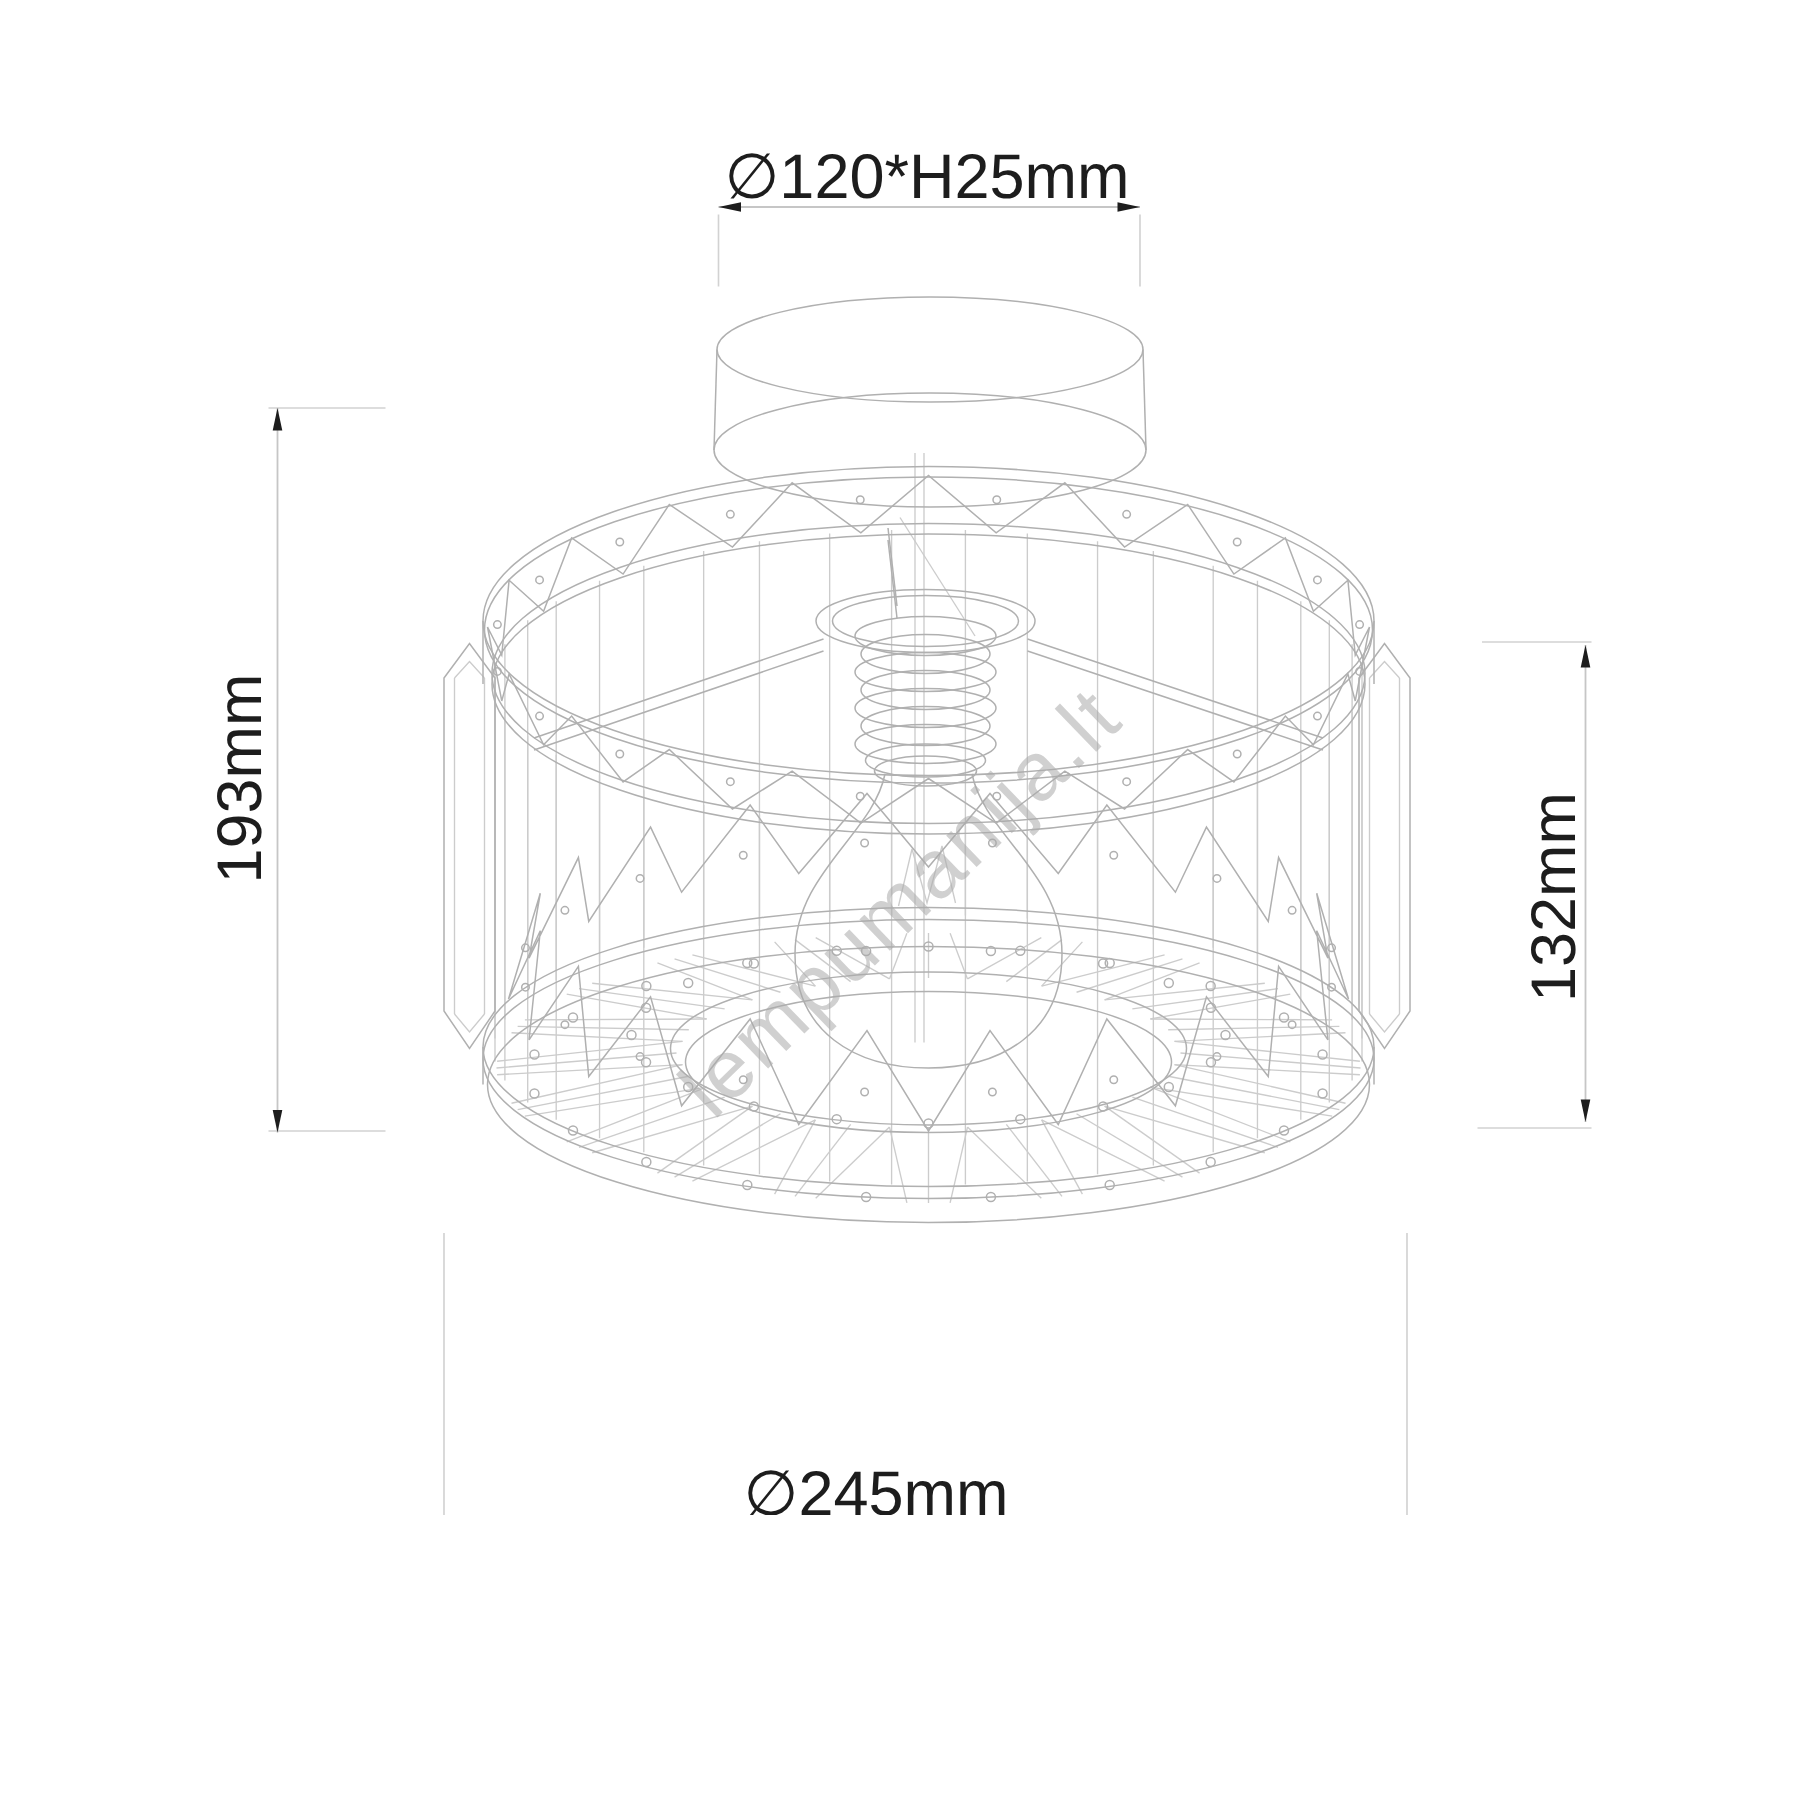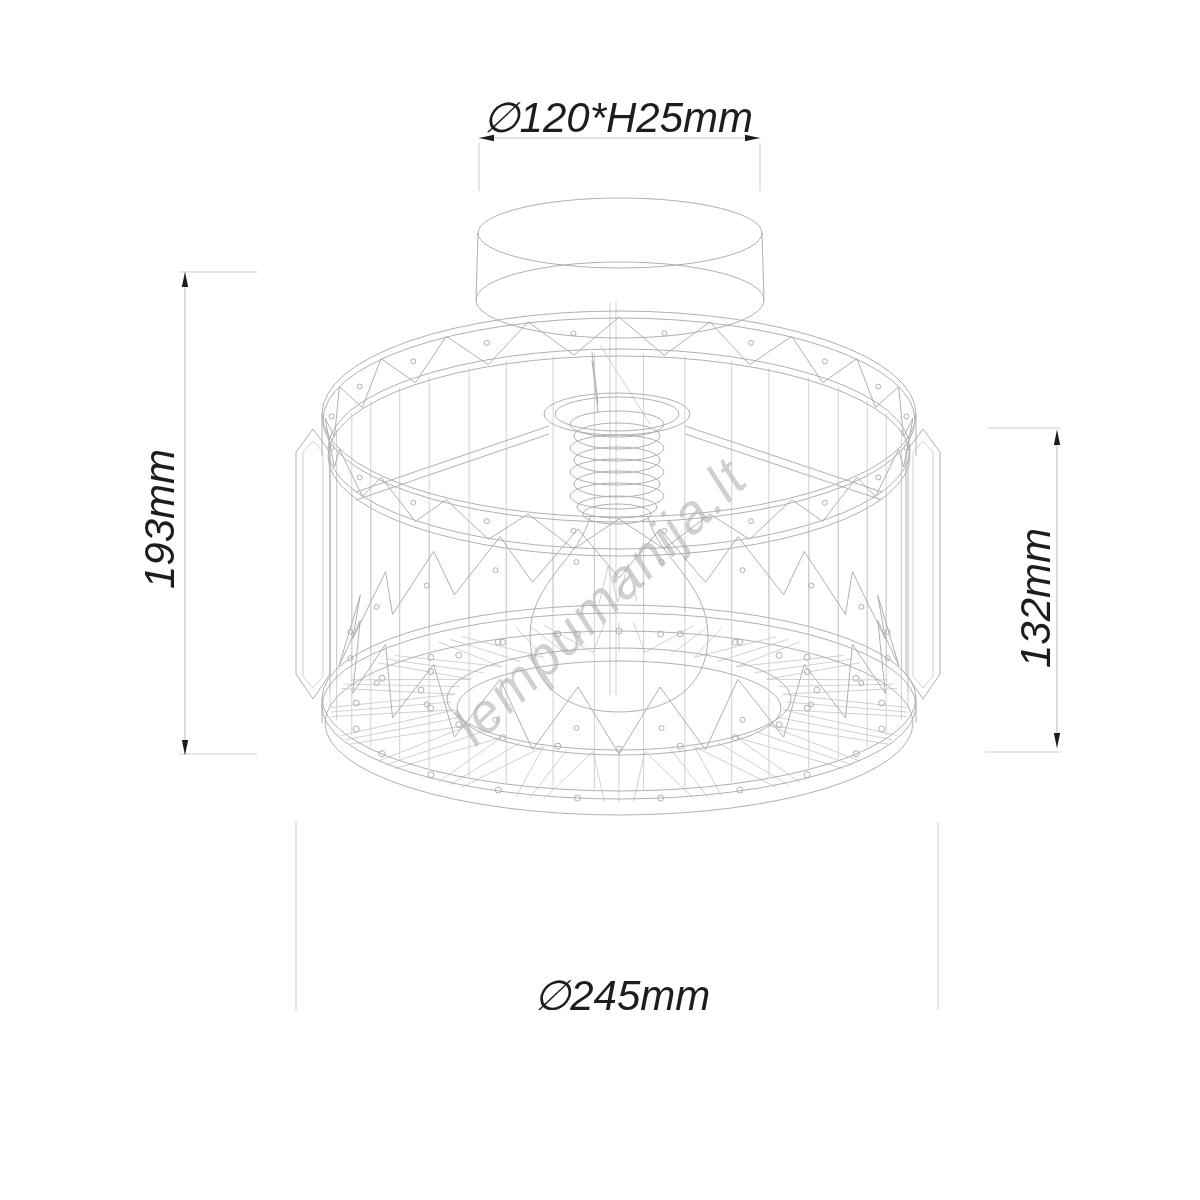--- a/index.html
+++ b/index.html
@@ -2,21 +2,20 @@
 <html><head>
 <meta charset="utf-8">
 <style>
   html,body{margin:0;padding:0;background:#ffffff;}
   .canvas{
     position:relative;
     width:1200px;height:1010px;
     background:#ffffff;
     overflow:hidden;
     font-family:"Liberation Sans", sans-serif;
-    font-style:italic;
   }
   .canvas svg{position:absolute;left:0;top:0;}
   .dim{
     position:absolute;
     color:#1d1d1d;
     font-size:42px;
     line-height:1;
     white-space:nowrap;
     transform:translate(-50%,-50%);
   }
@@ -299,16 +298,16 @@
         <polygon points="938,1018 923,1014.8 923,1021.2"></polygon>
       </g>
     </svg>
 
   <div class="dim" style="left:618px;top:118px;">∅120*H25mm</div>
 
   <div class="dim vert" style="left:160px;top:519px;">193mm</div>
 
   <div class="dim vert" style="left:1036px;top:598px;">132mm</div>
 
-  <div class="dim" style="left:622px;top:996px;text-align:right;">∅245mm</div>
+  <div class="dim" style="left:584px;top:996px;text-align:right;">∅245mm</div>
 
   <div class="watermark">lempumanija.lt</div>
 </div>
 
 </body></html>

